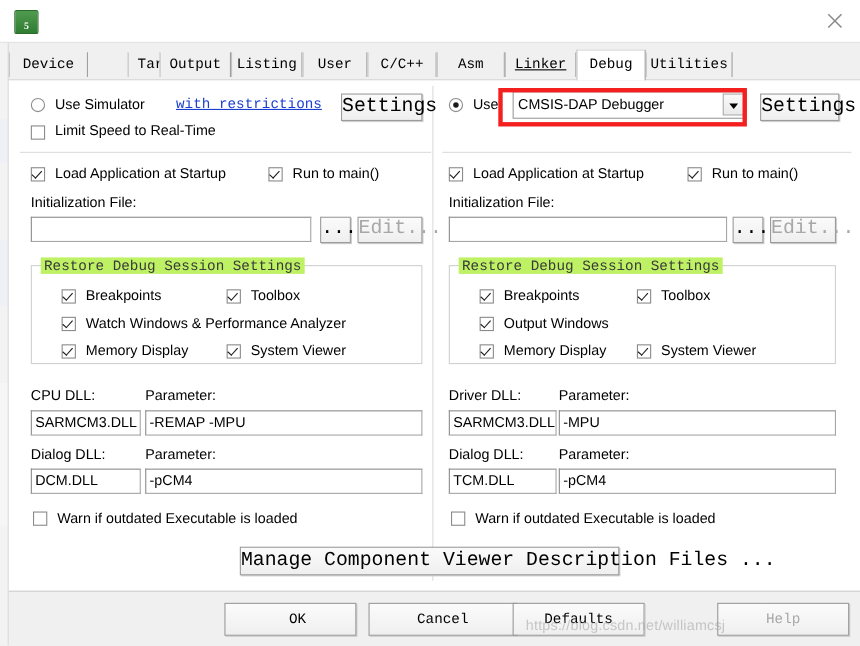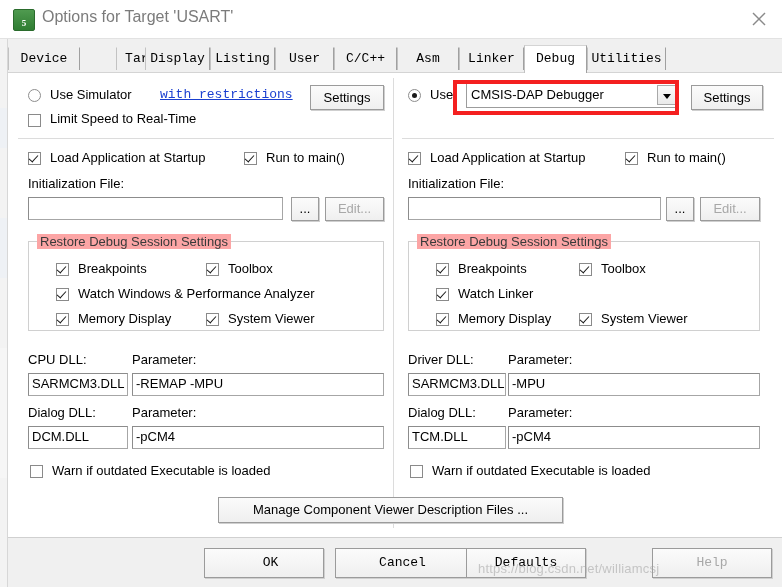--- a/index.html
+++ b/index.html
@@ -155,22 +155,22 @@
     border-width: 0 1.6px 1.6px 0;
     transform: rotate(42deg);
   }
 
   .btn {
     position: absolute;
     background: linear-gradient(#fbfbfb, #efefef);
     border: 1px solid #9b9b9b;
     box-sizing: border-box;
     text-align: center;
-    font-family: Liberation Sans, sans-serif;
-    font-size: 13px; color: #000;
+    font-family: Liberation Mono, monospace;
+    font-size: 18px; color: #000;
     box-shadow: 1px 1px 0 #cfcfcf;
     cursor: default;
     white-space: nowrap;
   }
   .btn.mono { font-family:"Liberation Mono", monospace; font-size:13px; }
   .btn.disabled { color:#a8a8a8; }
 
   .field {
     position: absolute;
     background: #ffffff;
@@ -212,23 +212,23 @@
     border-top:5px solid #000;
   }
 
   .group {
     position: absolute;
     border: 1px solid #d0d0d0;
     box-sizing: border-box;
   }
   .group > .gtitle {
     position: absolute; left: 8px; top: -8px;
-    background: #fca5a5;
+    background: #bef264;
     padding: 0 3px;
-    font-family: Liberation Sans, sans-serif;
+    font-family: Liberation Mono, monospace;
     font-size: 13px; color: #3a3a3a;
     white-space: nowrap;
   }
 
   .link {
     position: absolute;
     font-family: "Liberation Mono", monospace;
     font-size: 13px;
     color: #1a3fd0;
     text-decoration: underline;
@@ -272,38 +272,37 @@
       <div class="seg b"></div>
       <div class="seg c"></div>
   </div>
   <div class="edge-line"></div>
 
   <div class="titlebar">
     <div class="title-icon">
       <div class="glyph">µV</div>
         <div class="glyph2">5</div>
     </div>
-    <div class="title-text">Options for Target 'USART'</div>
     <div class="title-close">
       <svg width="16" height="16" viewBox="0 0 16 16">
         <line x1="2" y1="2" x2="14" y2="14" stroke="#8a8a8a" stroke-width="1.4"></line>
         <line x1="14" y1="2" x2="2" y2="14" stroke="#8a8a8a" stroke-width="1.4"></line>
       </svg>
     </div>
   </div>
 
   <div class="tabstrip">
     <div class="tab" style="left:0px;width:72px;">Device</div>
     <div class="tab" style="left:72px;width:65px;margin-left:36px;">Target</div>
-    <div class="tab" style="left:137px;width:65px;">Display</div>
+    <div class="tab" style="left:137px;width:65px;">Output</div>
     <div class="tab" style="left:202px;width:65px;">Listing</div>
     <div class="tab" style="left:267px;width:59px;">User</div>
     <div class="tab" style="left:326px;width:63px;">C/C++</div>
     <div class="tab" style="left:389px;width:62px;">Asm</div>
-    <div class="tab" style="left:451px;width:65px;">Linker</div>
+    <div class="tab" style="left:451px;width:65px;text-decoration:underline;">Linker</div>
     <div class="tab sel" style="left:516px;width:63px;">Debug</div>
     <div class="tab" style="left:579px;width:79px;">Utilities</div>
   </div>
 
   <div class="client">
 
     <div class="vdivider"></div>
     <div class="hdivider-l"></div>
     <div class="hdivider-r"></div>
 
@@ -371,21 +370,21 @@
     <div class="btn disabled" style="left:692px;top:124px;width:60px;height:24px;line-height:21px;">Edit...</div>
 
     <div class="group" style="left:400px;top:168px;width:352px;height:90px;">
       <div class="gtitle">Restore Debug Session Settings</div>
     </div>
     <div class="chk on" style="left:428px;top:190px;"></div>
     <div class="lbl" style="left:450px;top:188px;">Breakpoints</div>
     <div class="chk on" style="left:571px;top:190px;"></div>
     <div class="lbl" style="left:593px;top:188px;">Toolbox</div>
     <div class="chk on" style="left:428px;top:215px;"></div>
-    <div class="lbl" style="left:450px;top:213px;">Watch Linker</div>
+    <div class="lbl" style="left:450px;top:213px;">Output Windows</div>
     <div class="chk on" style="left:428px;top:240px;"></div>
     <div class="lbl" style="left:450px;top:238px;">Memory Display</div>
     <div class="chk on" style="left:571px;top:240px;"></div>
     <div class="lbl" style="left:593px;top:238px;">System Viewer</div>
 
     <div class="lbl" style="left:400px;top:279px;">Driver DLL:</div>
     <div class="lbl" style="left:500px;top:279px;">Parameter:</div>
     <div class="field" style="left:400px;top:300px;width:98px;height:23px;">SARMCM3.DLL</div>
     <div class="field" style="left:500px;top:300px;width:252px;height:23px;">-MPU</div>
 

